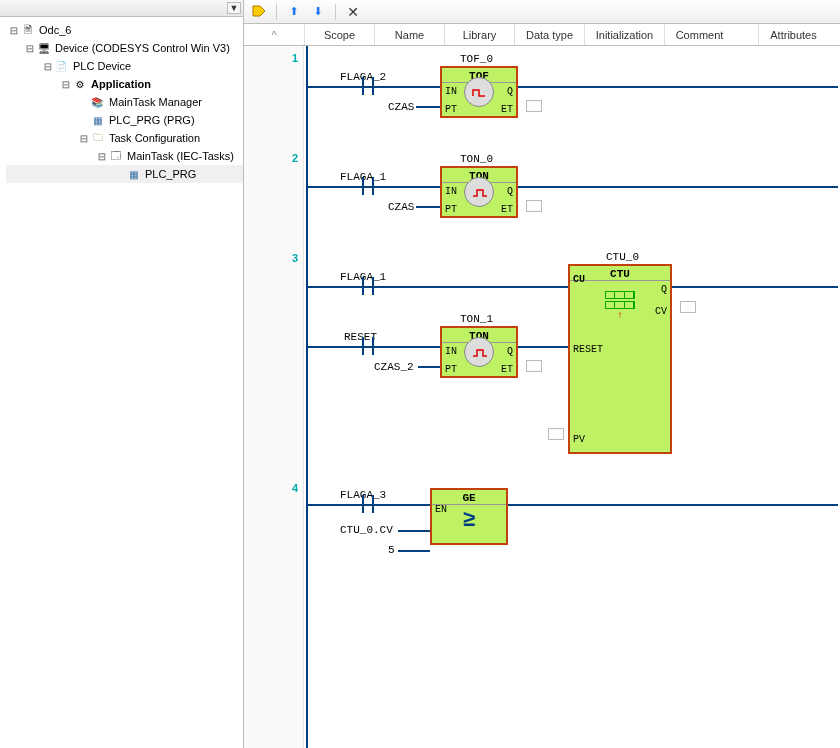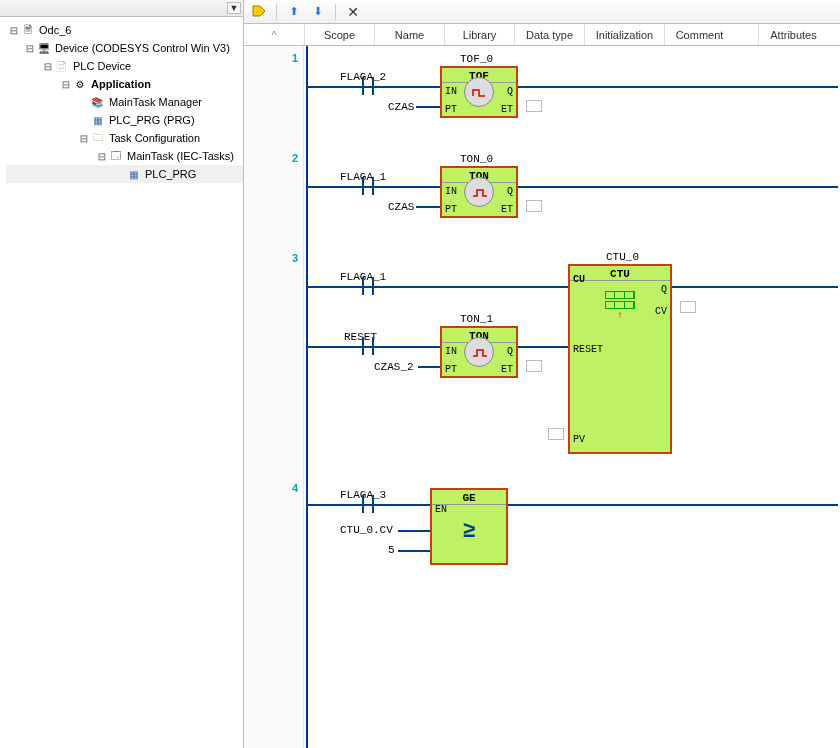--- a/index.html
+++ b/index.html
@@ -253,21 +253,21 @@
       <div class="hline" style="left:64px; top:28px; width:122px;"></div>
       <span class="label" style="left:96px; top:13px;">FLAGA_3</span>
       <div class="contact-sym" style="left:112px; top:19px;">
           <div class="b1"></div>
           <div class="b2"></div>
         </div>
       <span class="label" style="left:96px; top:48px;">CTU_0.CV</span>
       <div class="hline" style="left:154px; top:54px; width:32px;"></div>
       <span class="label" style="left:144px; top:68px;">5</span>
       <div class="hline" style="left:154px; top:74px; width:32px;"></div>
-      <div class="fb-box" style="left:186px; top:12px; width:78px; height:77px;">
+      <div class="fb-box" style="left:186px; top:12px; width:78px; height:57px;">
         <div class="fb-title" style="border-bottom:1px solid #999;">GE</div>
         <span class="fb-pin" style="left:3px; top:14px;">EN</span>
         <div class="ge-icon">≥</div>
       </div>
       <div class="hline" style="left:264px; top:28px; width:330px;"></div>
     </div>
 
   </div>
 </div>
 

